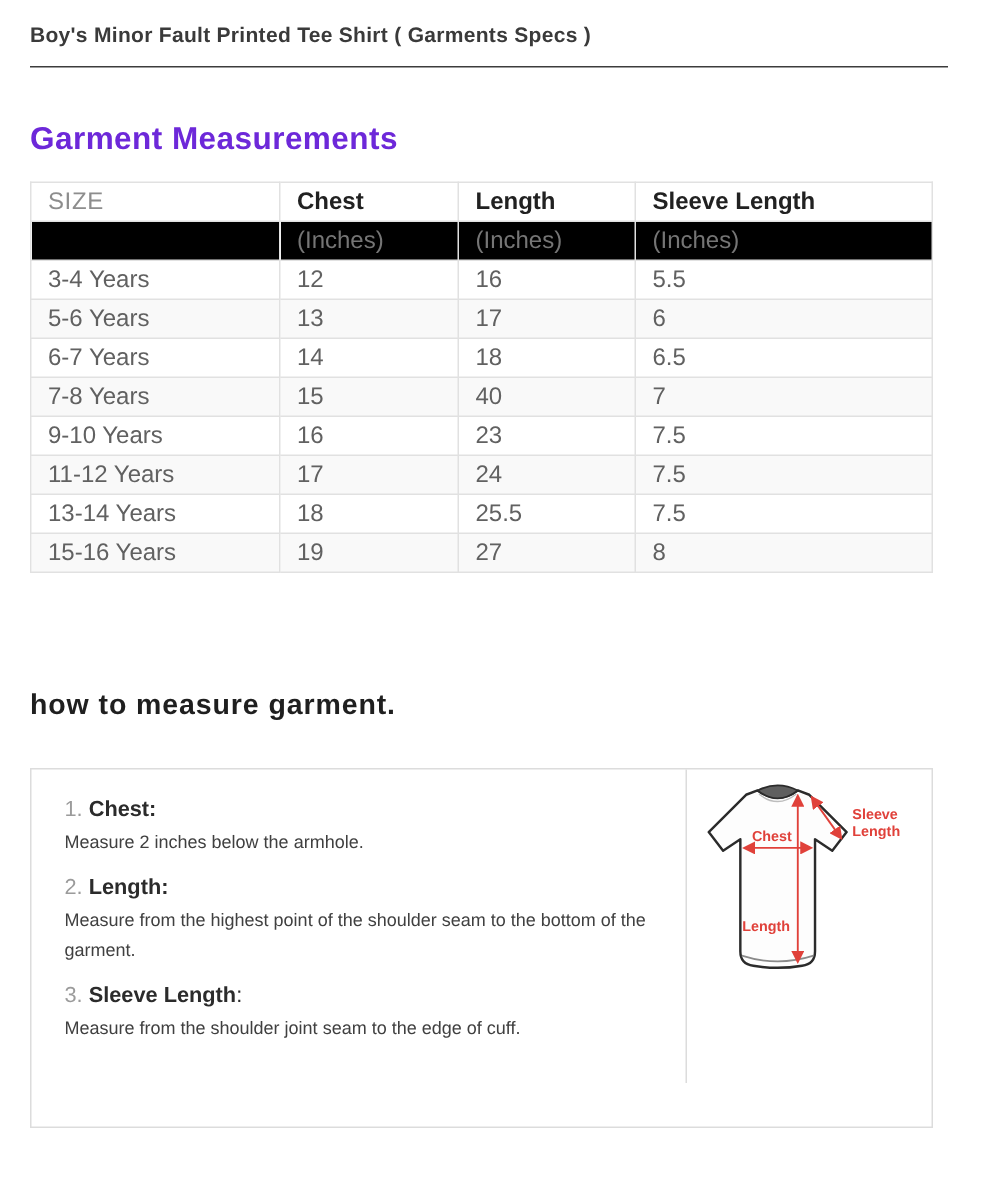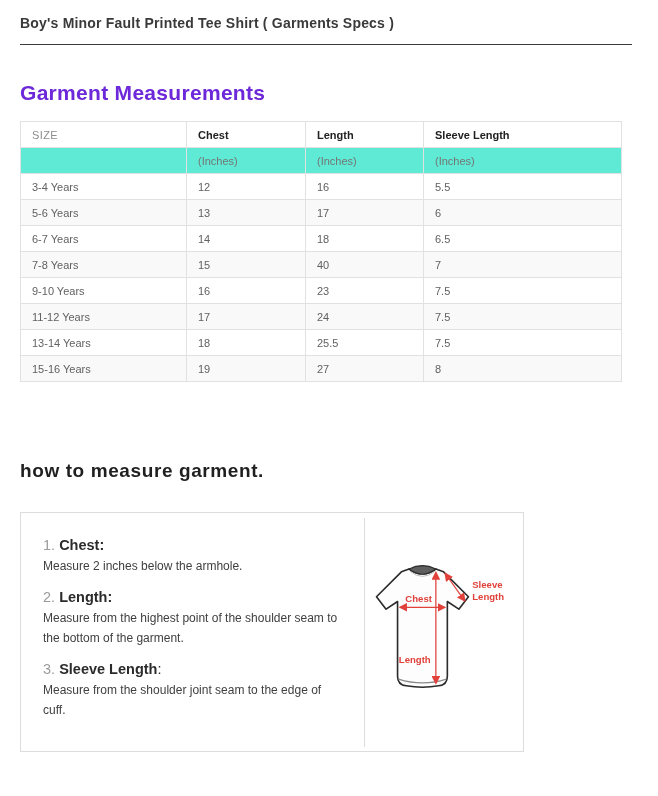--- a/index.html
+++ b/index.html
@@ -28,49 +28,49 @@
   .section-heading {
     margin:36px 0 16px 0;
     font-size:21px; font-weight:700; color:#6d28d9;
     letter-spacing:.3px;
   }
 
   
   table.spec-table {
     width:601px;
     border-collapse:collapse;
-    font-size:11px;
+    font-size:16px;
     table-layout:fixed;
     border-radius:25px;
   }
   table.spec-table th, table.spec-table td {
     border:1px solid #e1e1e1;
     height:26px;
     padding:0 6px 0 11px;
     text-align:left;
     vertical-align:middle;
     font-weight:normal;
     color:#616161;
     overflow:hidden; white-space:nowrap;
   }
   table.spec-table th.col-bold { font-weight:700; color:#212121; }
   table.spec-table th.col-muted { color:#8d8d8d; font-weight:400; letter-spacing:.4px; }
-  table.spec-table tr.units-row td { background:#5eead4; color:#757575;margin-top:36px; }
+  table.spec-table tr.units-row td { background:#000000; color:#757575;margin-top:36px; }
   table.spec-table tbody tr:nth-child(even) td { background:#f9f9f9; }
 
   
   .howto-heading {
     margin:78px 0 30px 0;
     font-size:19px; font-weight:700; color:#1f1f1f;
     letter-spacing:.6px;
   }
   .measure-box {
-    width:504px; min-height:240px;
+    width:602px; min-height:240px;
     border:1px solid #dcdcdc;
-    display:flex; align-items:center;
+    display:flex; align-items:flex-start;
   }
   .measure-steps {
     width:437px;
     border-right:1px solid #dcdcdc;
     padding:9px 22px 14px 22px;
   }
   .step-head {
     margin:10px 0 3px 0;
     font-size:14.5px;
     color:#9b9b9b;

